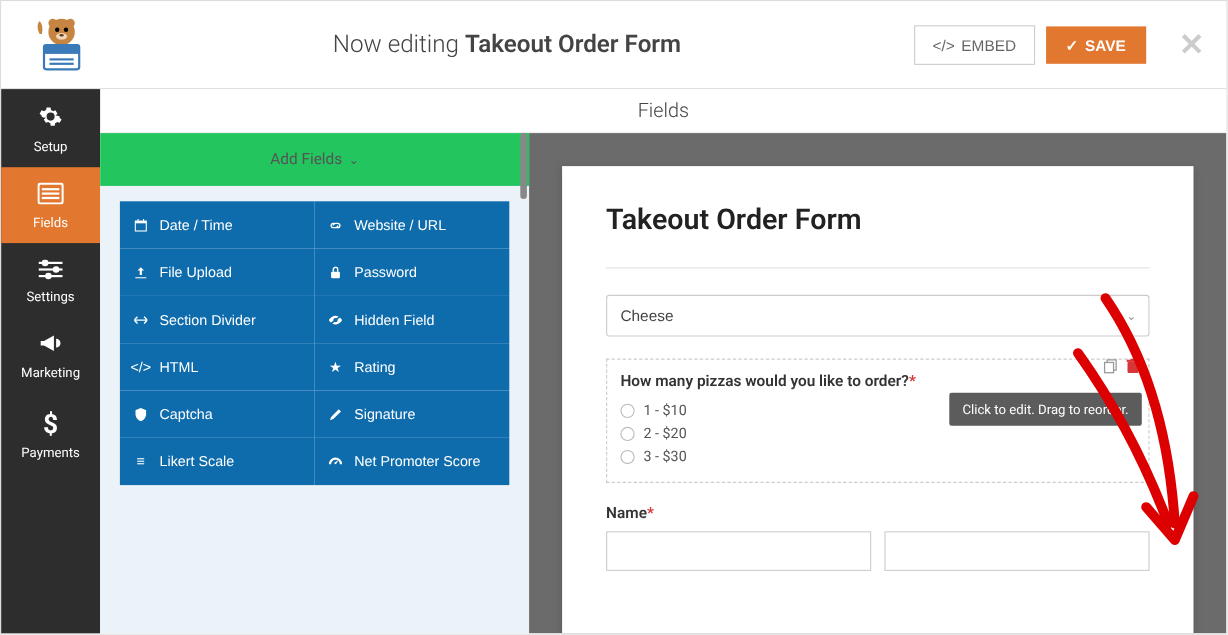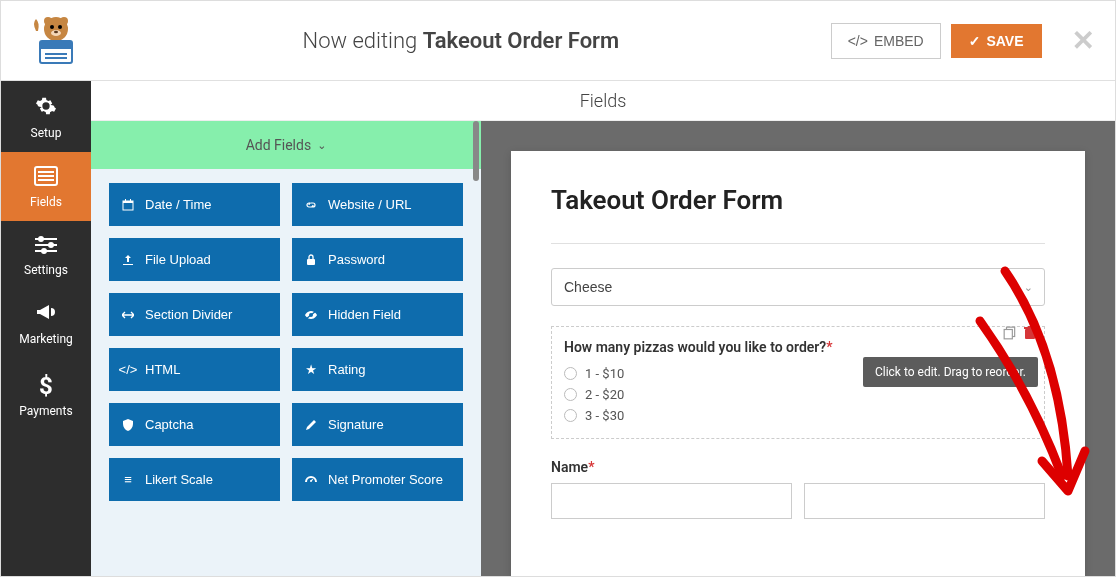--- a/index.html
+++ b/index.html
@@ -22,25 +22,25 @@
     .sidebar-item.active { background: #e27730; }
     .sidebar-icon { font-size: 20px; display: block; margin-bottom: 4px; }
     
     
     .main { position: absolute; left: 90px; top: 80px; right: 0; bottom: 0; display: flex; flex-direction: column; }
     .main-header { height: 40px; display: flex; align-items: center; justify-content: center; font-size: 18px; color: #444; font-weight: 300; border-bottom: 1px solid #eee; }
     .main-body { flex: 1; display: flex; overflow: hidden; }
     
     
     .panel-left { width: 390px; background: #ebf3f9; display: flex; flex-direction: column; position: relative; }
-    .panel-tabs { display: flex; background: #86efac; height: 48px; }
+    .panel-tabs { display: flex; background: #22c55e; height: 48px; }
     .panel-tab { flex: 1; display: flex; align-items: center; justify-content: center; font-size: 14px; color: #555; cursor: pointer; gap: 6px; }
     .panel-tab.inactive { background: #f7f7f7; color: #999; border-left: 1px solid #eee; }
     .panel-scroll { flex: 1; padding: 14px 18px; overflow-y: auto; position: relative; }
-    .field-grid { display: grid; grid-template-columns: 1fr 1fr; gap: 12px; }
+    .field-grid { display: grid; grid-template-columns: 1fr 1fr; gap: 0; }
     .field-btn { background: #0e6cad; color: #fff; border: none; padding: 14px 12px; font-size: 13px; text-align: left; cursor: pointer; display: flex; align-items: center; gap: 10px; }
     .field-icon { width: 14px; display: inline-flex; justify-content: center; }
     .panel-scrollbar { position: absolute; right: 2px; top: 0; bottom: 0; width: 6px; }
     .panel-thumb { position: absolute; right: 0; top: 0; width: 6px; height: 60px; background: #888; border-radius: 3px; }
     
     
     .preview-wrap { flex: 1; background: #6b6b6b; padding: 30px 30px 0 30px; position: relative; }
     .preview-card { background: #fff; height: 100%; padding: 34px 40px 0 40px; box-shadow: 0 2px 8px rgba(0,0,0,.15); }
     .form-title { font-size: 26px; font-weight: 600; color: #222; margin-bottom: 28px; }
     .form-divider { border: none; border-top: 1px solid #e0e0e0; margin-bottom: 24px; }

